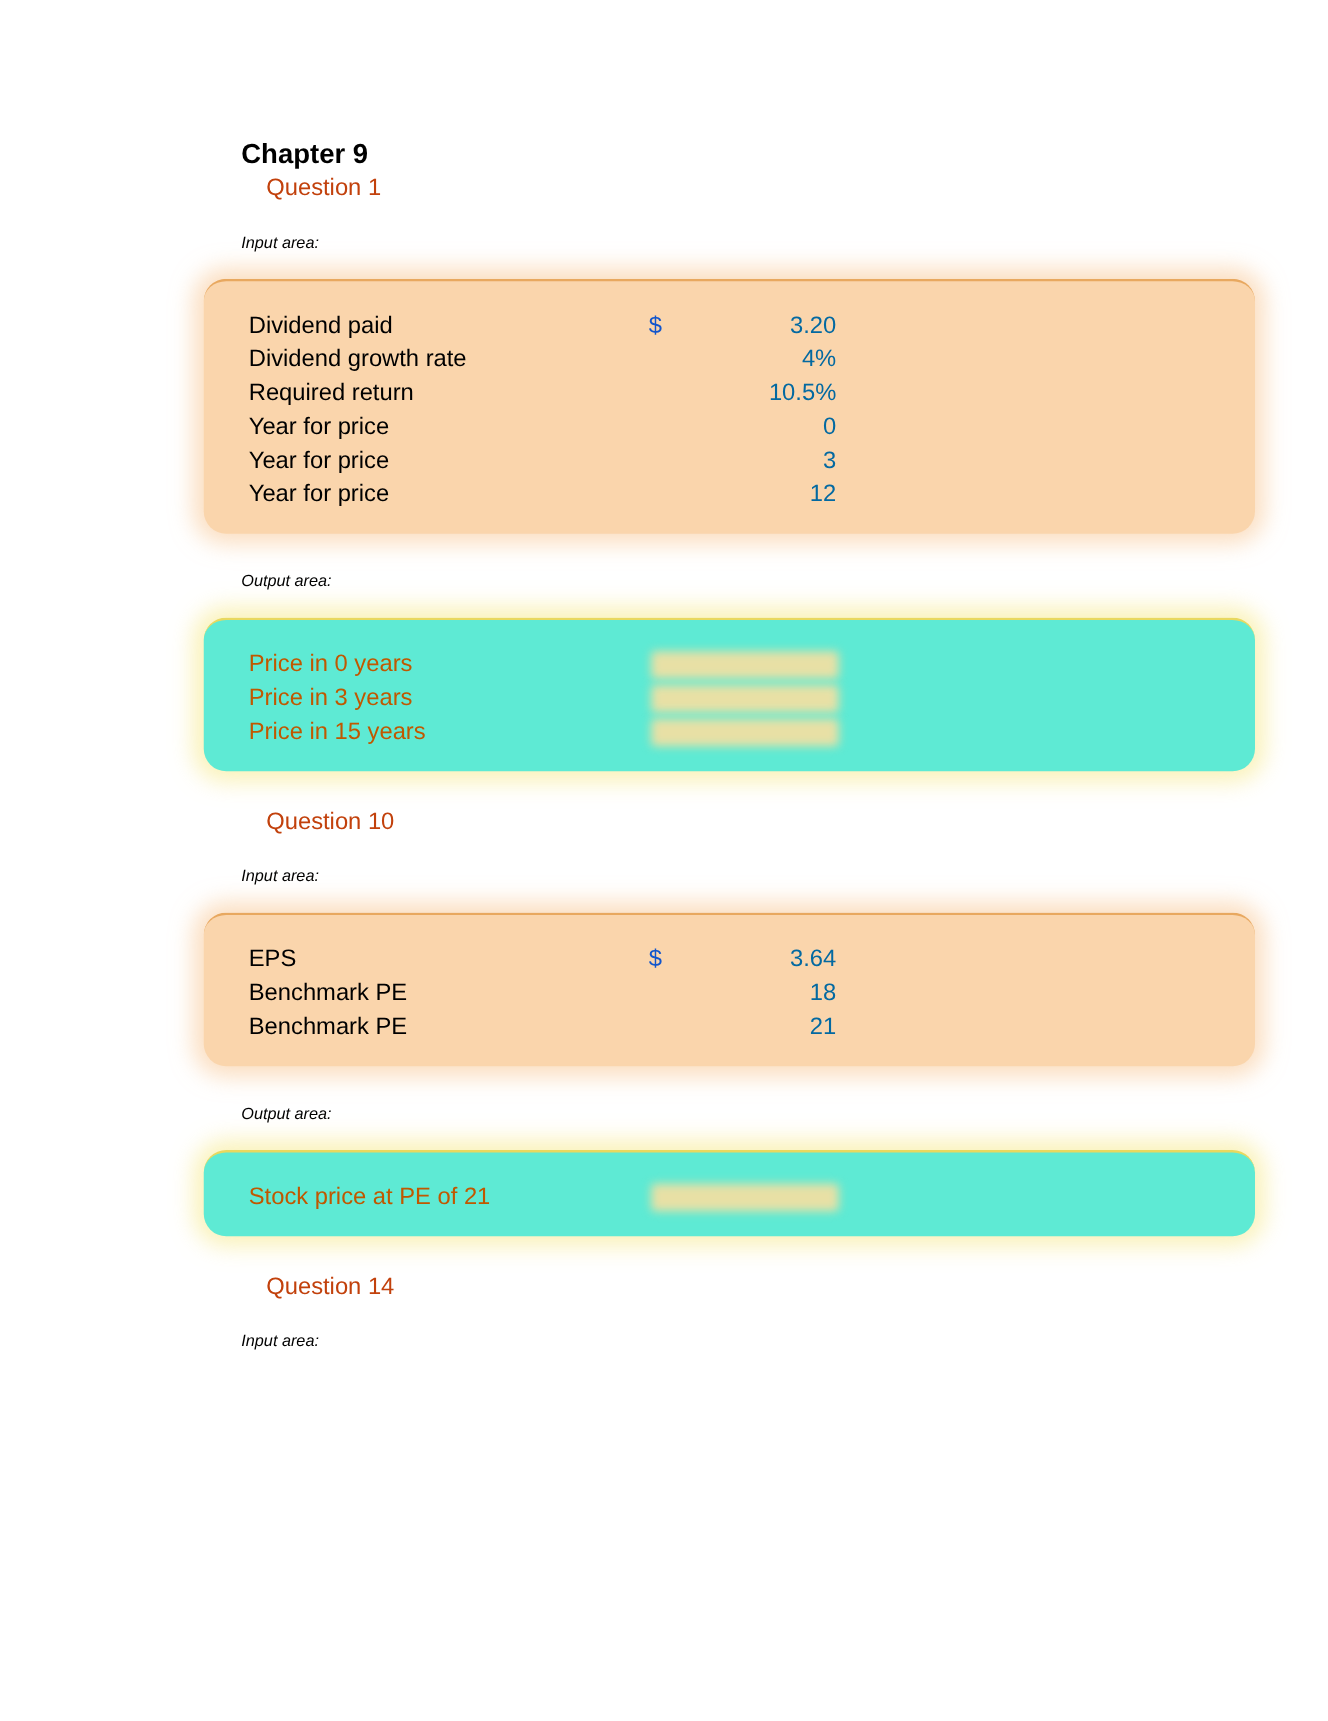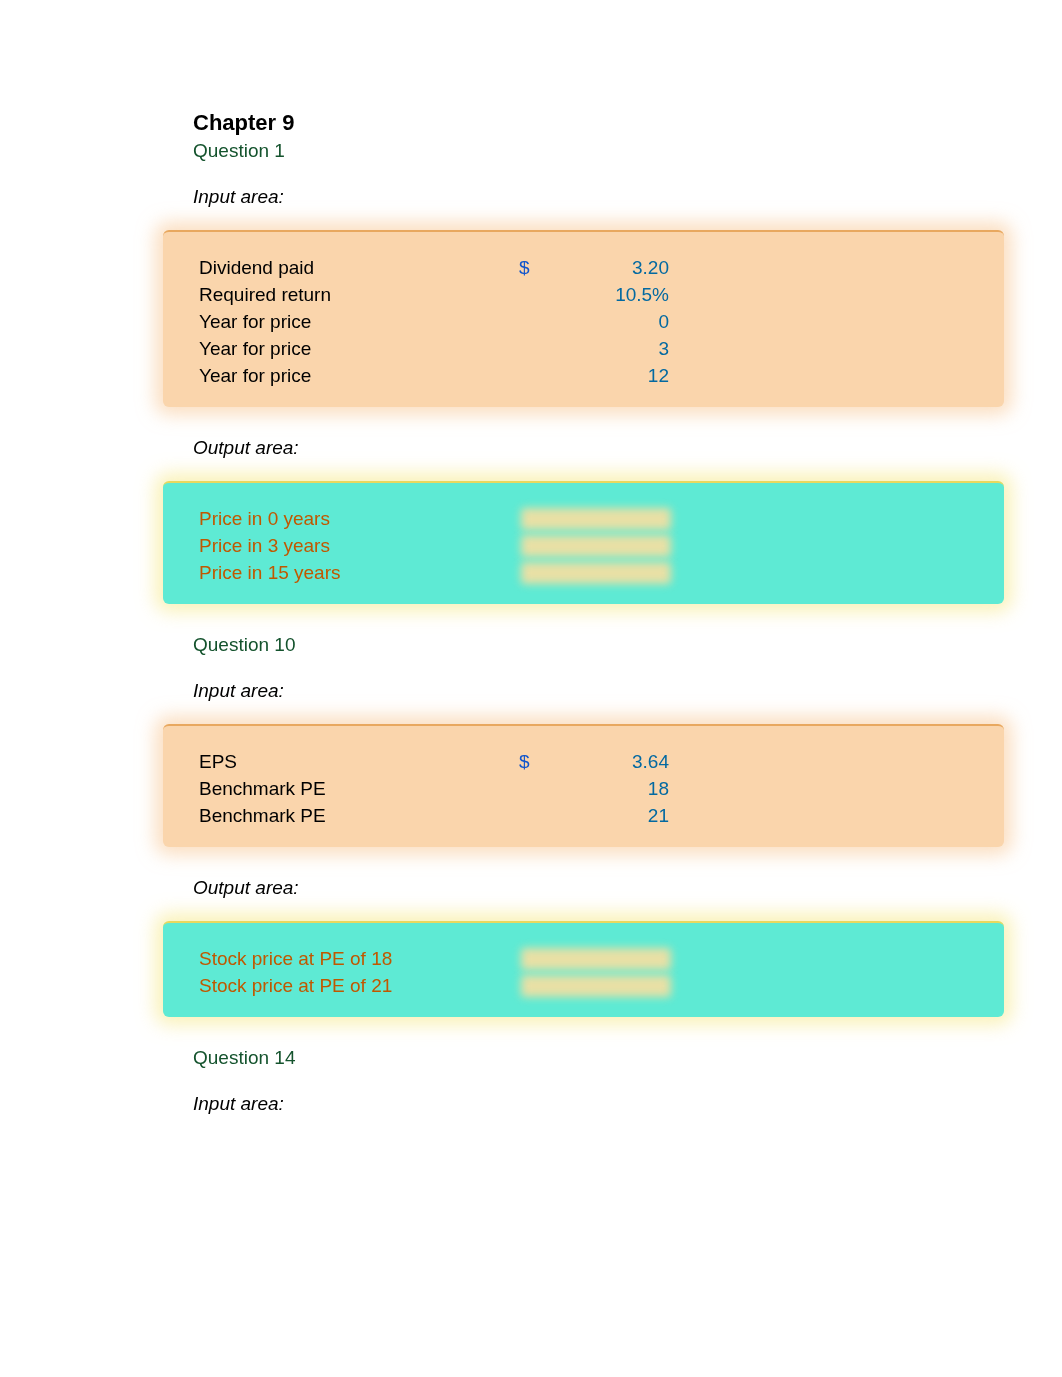--- a/index.html
+++ b/index.html
@@ -15,39 +15,40 @@
       padding-right: 108px;
     }
     h2 {
       font-size: 22px;
       font-weight: bold;
       color: #000;
       margin-bottom: 4px;
     }
     .subhead {
       font-size: 19px;
-      color: #14532d;
+      color: #c2410c;
       margin-bottom: 24px;
+      margin-left: 20px;
     }
     .section-label {
       font-style: italic;
-      font-size: 19px;
+      font-size: 13px;
       color: #000;
       margin-bottom: 22px;
       margin-top: 22px;
     }
     .panel-wrap {
       position: relative;
       margin-left: -30px;
       margin-right: -50px;
       margin-bottom: 30px;
     }
     .panel {
       position: relative;
-      border-radius: 6px;
+      border-radius: 18px;
       padding: 22px 36px 18px 36px;
     }
     .panel-orange {
       background: #fad5ac;
       box-shadow: 0 0 18px 8px rgba(248, 197, 143, 0.55);
       border-top: 2px solid #e8a85f;
     }
     .panel-yellow {
       background: #5eead4;
       box-shadow: 0 0 18px 8px rgba(247, 233, 140, 0.6);
@@ -101,20 +102,25 @@
   <h2>Chapter 9</h2>
   <div class="subhead">Question 1</div>
   <div class="section-label">Input area:</div>
 
   <div class="panel-wrap">
     <div class="panel panel-orange">
       <div class="row">
         <span class="label">Dividend paid</span>
         <span class="currency">$</span>
         <span class="value">3.20</span>
+      </div>
+      <div class="row">
+        <span class="label">Dividend growth rate</span>
+        <span class="currency"></span>
+        <span class="value">4%</span>
       </div>
       <div class="row">
         <span class="label">Required return</span>
         <span class="currency"></span>
         <span class="value">10.5%</span>
       </div>
       <div class="row">
         <span class="label">Year for price</span>
         <span class="currency"></span>
         <span class="value">0</span>
@@ -172,24 +178,20 @@
         <span class="value">21</span>
       </div>
     </div>
   </div>
 
   <div class="section-label">Output area:</div>
 
   <div class="panel-wrap">
     <div class="panel panel-yellow">
       <div class="row">
-        <span class="label">Stock price at PE of 18</span>
-        <span class="blur-box"></span>
-      </div>
-      <div class="row">
         <span class="label">Stock price at PE of 21</span>
         <span class="blur-box"></span>
       </div>
     </div>
   </div>
 
   <div class="subhead">Question 14</div>
   <div class="section-label">Input area:</div>
 </div>
 

